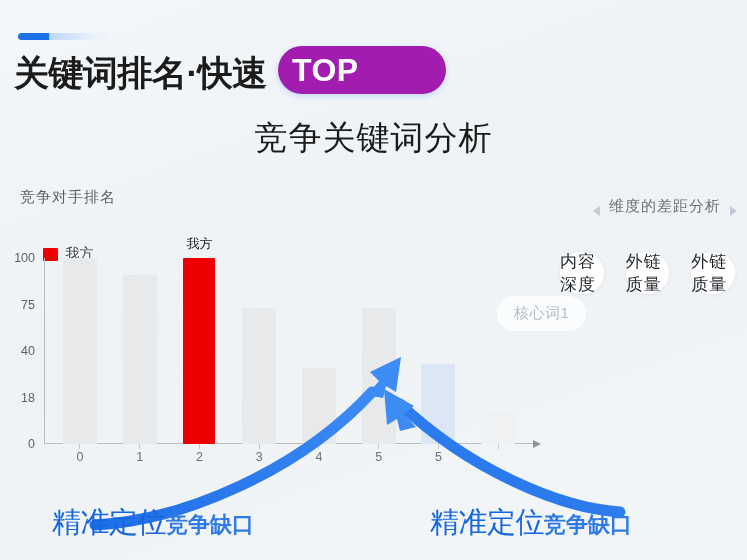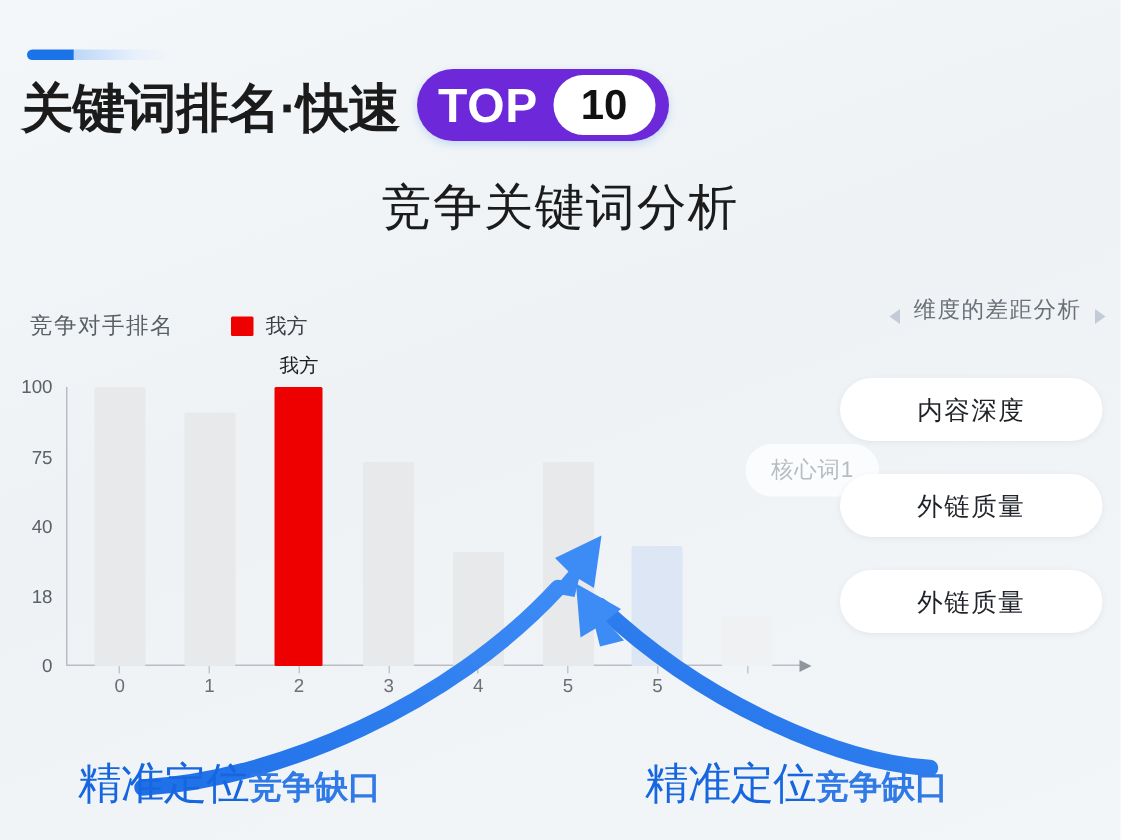--- a/index.html
+++ b/index.html
@@ -55,21 +55,21 @@
     line-height: 1;
   }
 
   .top-pill {
     position: absolute;
     left: 278px;
     top: 46px;
     height: 48px;
     min-width: 168px;
     border-radius: 26px;
-    background: #6d28d9;
+    background: #a21caf;
     display: flex;
     align-items: center;
     padding: 0 6px 0 14px;
     box-shadow: 0 2px 6px rgba(26,115,232,0.22);
   }
 
   .top-pill-label {
     font-size: 32px;
     font-weight: bold;
     color: #ffffff;
@@ -102,24 +102,25 @@
     font-size: 33px;
     font-weight: normal;
     color: #1b1b1b;
     letter-spacing: 1px;
   }
 
   
   .chart-header {
     position: absolute;
     left: 20px;
-    top: 208px;
+    top: 188px;
     display: flex;
     align-items: center;
     gap: 38px;
+    flex-direction: column;
   }
 
   .chart-header-title {
     font-size: 15px;
     color: #5a5f66;
     letter-spacing: 1px;
   }
 
   .legend {
     display: flex;
@@ -295,21 +296,21 @@
     letter-spacing: 0.5px;
   }
 
   
   .cards {
     position: absolute;
     right: 12px;
     top: 252px;
     width: 175px;
     display: flex;
-    flex-direction: column;
+    flex-direction: row;
     gap: 22px;
     justify-content: space-between;
   }
 
   .card {
     height: 42px;
     background: #ffffff;
     border-radius: 21px;
     display: flex;
     align-items: center;
@@ -360,21 +361,20 @@
 <div id="stage">
 
   <div class="deco-bar"></div>
 
   <div class="headline">
     <span class="headline-main">关键词排名·快速</span>
   </div>
 
   <div class="top-pill">
     <span class="top-pill-label">TOP</span>
-    <span class="top-pill-badge">10</span>
   </div>
 
   <div class="subtitle">竞争关键词分析</div>
 
   <div class="chart-header">
     <span class="chart-header-title">竞争对手排名</span>
     <span class="legend">
       <span class="legend-swatch"></span>
       <span class="legend-label">我方</span>
     </span>

